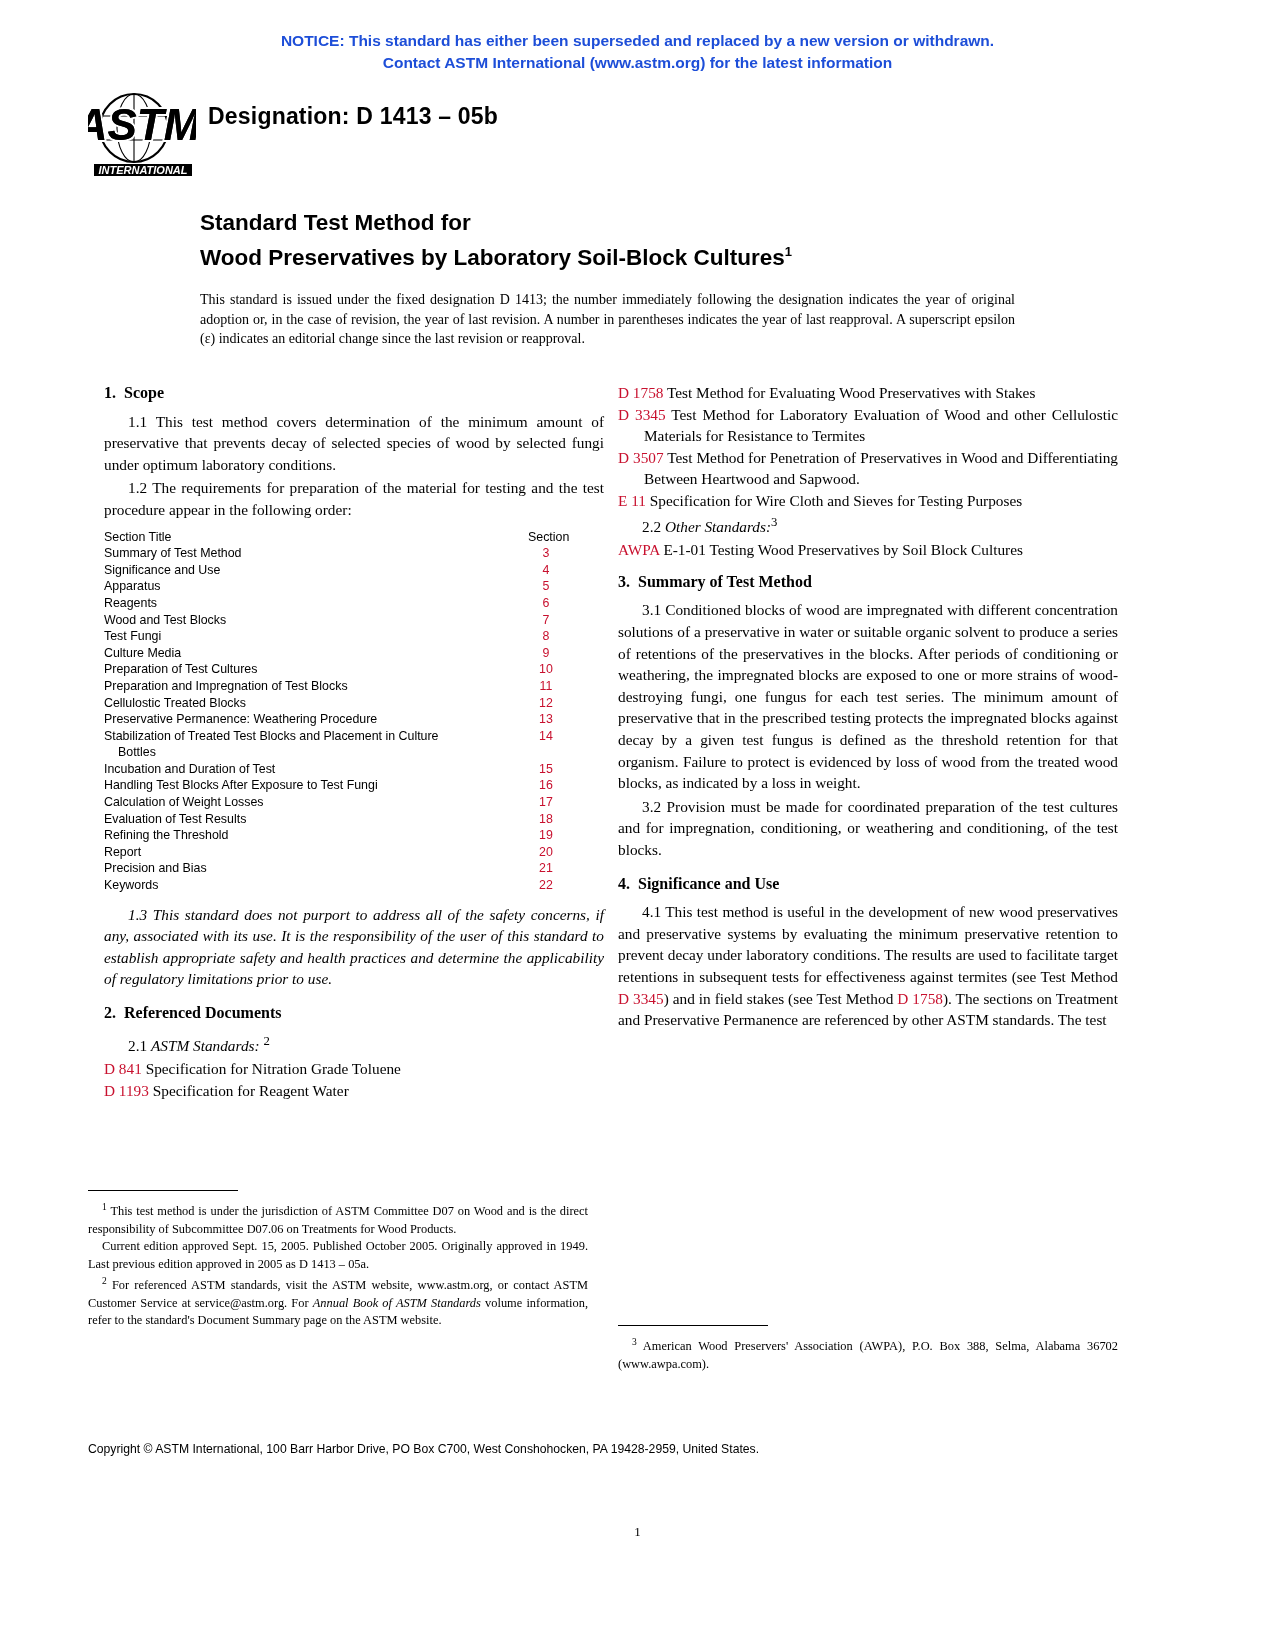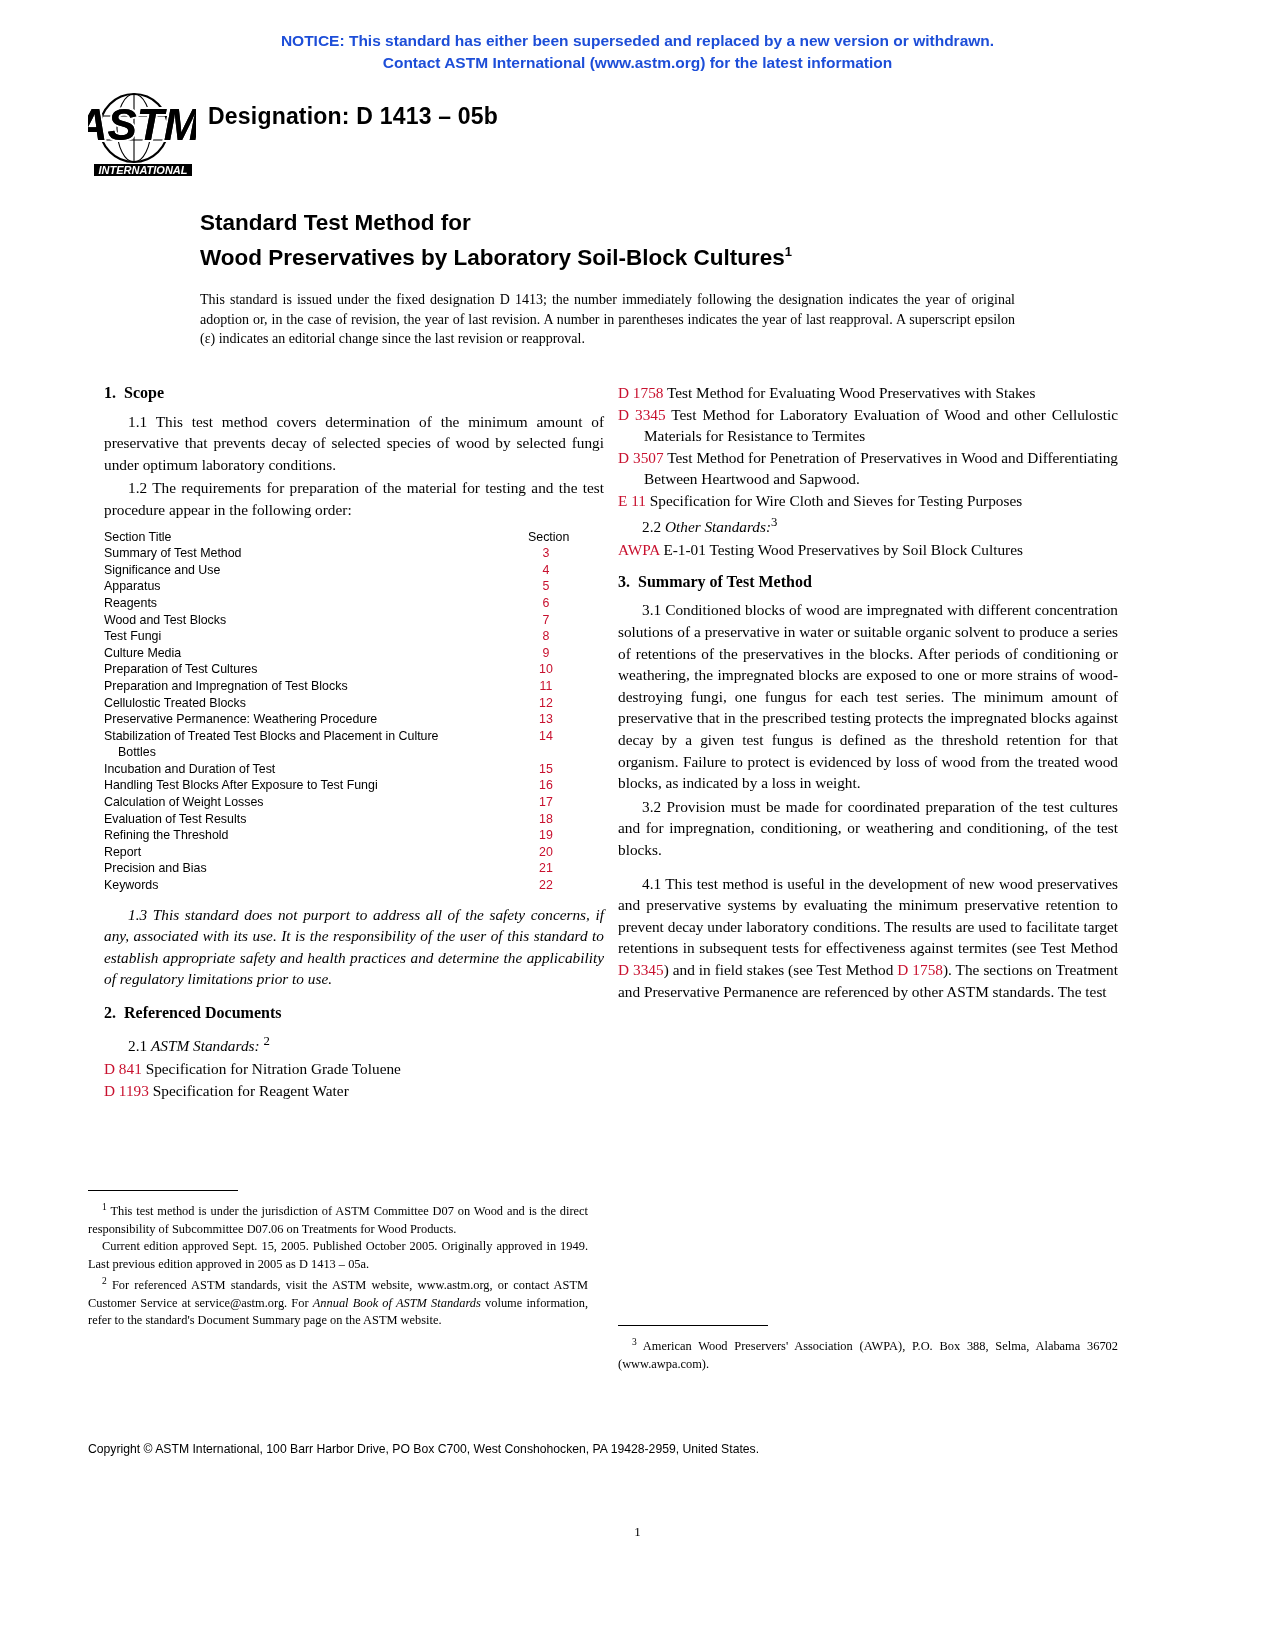--- a/index.html
+++ b/index.html
@@ -333,20 +333,23 @@
 
       <h2 class="sec">
         <span class="num">3.</span><span>Summary of Test Method</span>
       </h2>
 
       <p class="para">3.1 Conditioned blocks of wood are impregnated with different concentration solutions of a preservative in water or suitable organic solvent to produce a series of retentions of the preservatives in the blocks. After periods of conditioning or weathering, the impregnated blocks are exposed to one or more strains of wood-destroying fungi, one fungus for each test series. The minimum amount of preservative that in the prescribed testing protects the impregnated blocks against decay by a given test fungus is defined as the threshold retention for that organism. Failure to protect is evidenced by loss of wood from the treated wood blocks, as indicated by a loss in weight.</p>
       <p class="para">3.2 Provision must be made for coordinated preparation of the test cultures and for impregnation, conditioning, or weathering and conditioning, of the test blocks.</p>
 
       <div class="spacer8"></div>
 
+      <h2 class="sec">
+        <span class="num">4.</span><span>Significance and Use</span>
+      </h2>
 
       <p class="para"><span>4.1 This test method is useful in the development of new wood preservatives and preservative systems by evaluating the minimum preservative retention to prevent decay under laboratory conditions. The results are used to facilitate target retentions in subsequent tests for effectiveness against termites (see Test Method </span><span class="ref">D 3345</span><span>) and in field stakes (see Test Method </span><span class="ref">D 1758</span><span>). The sections on Treatment and Preservative Permanence are referenced by other ASTM standards. The test</span></p>
     </div>
   </div>
 
   <div class="footnotes-left fn">
     <div class="fn-rule"></div>
     <p><sup>1</sup><span> This test method is under the jurisdiction of ASTM Committee D07 on Wood and is the direct responsibility of Subcommittee D07.06 on Treatments for Wood Products.</span></p>
     <p class="cont" style="text-indent:14px;"><span>Current edition approved Sept. 15, 2005. Published October 2005. Originally approved in 1949. Last previous edition approved in 2005 as D 1413 – 05a.</span></p>
     <p><sup>2</sup><span> For referenced ASTM standards, visit the ASTM website, www.astm.org, or contact ASTM Customer Service at service@astm.org. For </span><span class="italic">Annual Book of ASTM Standards</span><span> volume information, refer to the standard's Document Summary page on the ASTM website.</span></p>

